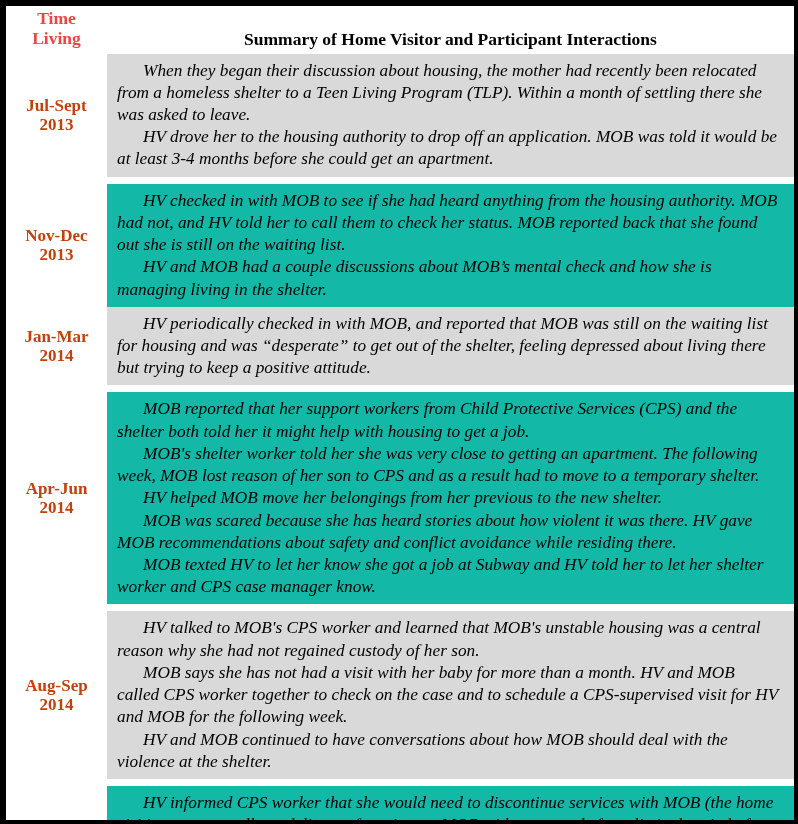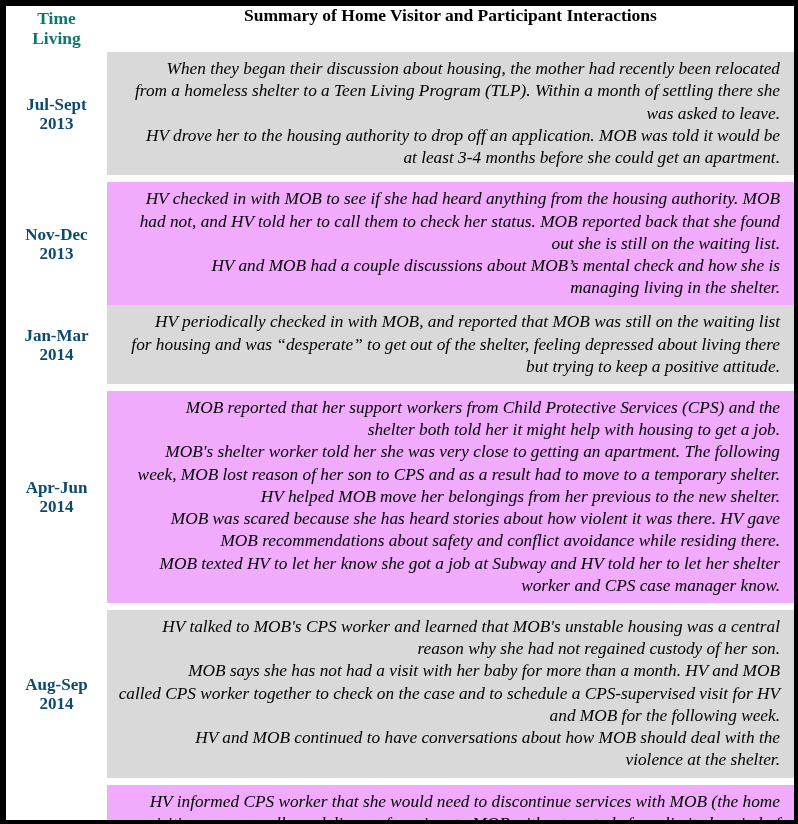--- a/index.html
+++ b/index.html
@@ -64,62 +64,62 @@
   }
 
   
   .hdr-period {
     text-align: center;
     font-weight: bold;
     font-size: 17.5px;
     line-height: 1.12;
     padding: 3px 2px 4px 2px;
     vertical-align: top;
-    color: #0f766e;
+    color: #ef4444;
   }
   .hdr-summary {
     text-align: center;
     font-weight: bold;
     font-size: 17.5px;
     line-height: 1.12;
-    padding: 0 8px 4px 8px;
+    padding: 24px 8px 4px 8px;
     vertical-align: top;
     color: #000000;
   }
 
   
   td.period {
     text-align: center;
     font-weight: bold;
     font-size: 17px;
     line-height: 1.13;
-    color: #0c4a6e;
+    color: #c2410c;
     padding: 0 8px;
     vertical-align: middle;
     background: #ffffff;
   }
 
   
   td.summary {
     font-size: 17.3px;
     font-style: italic;
     line-height: 1.285;
     color: #000000;
     padding: 6px 14px 6px 10px;
     vertical-align: top;
-    background: #f0abfc;
+    background: #14b8a6;
   }
   td.summary.shaded {
     background: #d9d9d9;
   }
 
   td.summary p {
     margin: 0;
     text-indent: 26px;
-    text-align: right;
+    text-align: left;
   }
 
   
   tr.gap td {
     height: 7px;
     background: #ffffff;
     padding: 0;
     font-size: 0;
     line-height: 0;
   }

